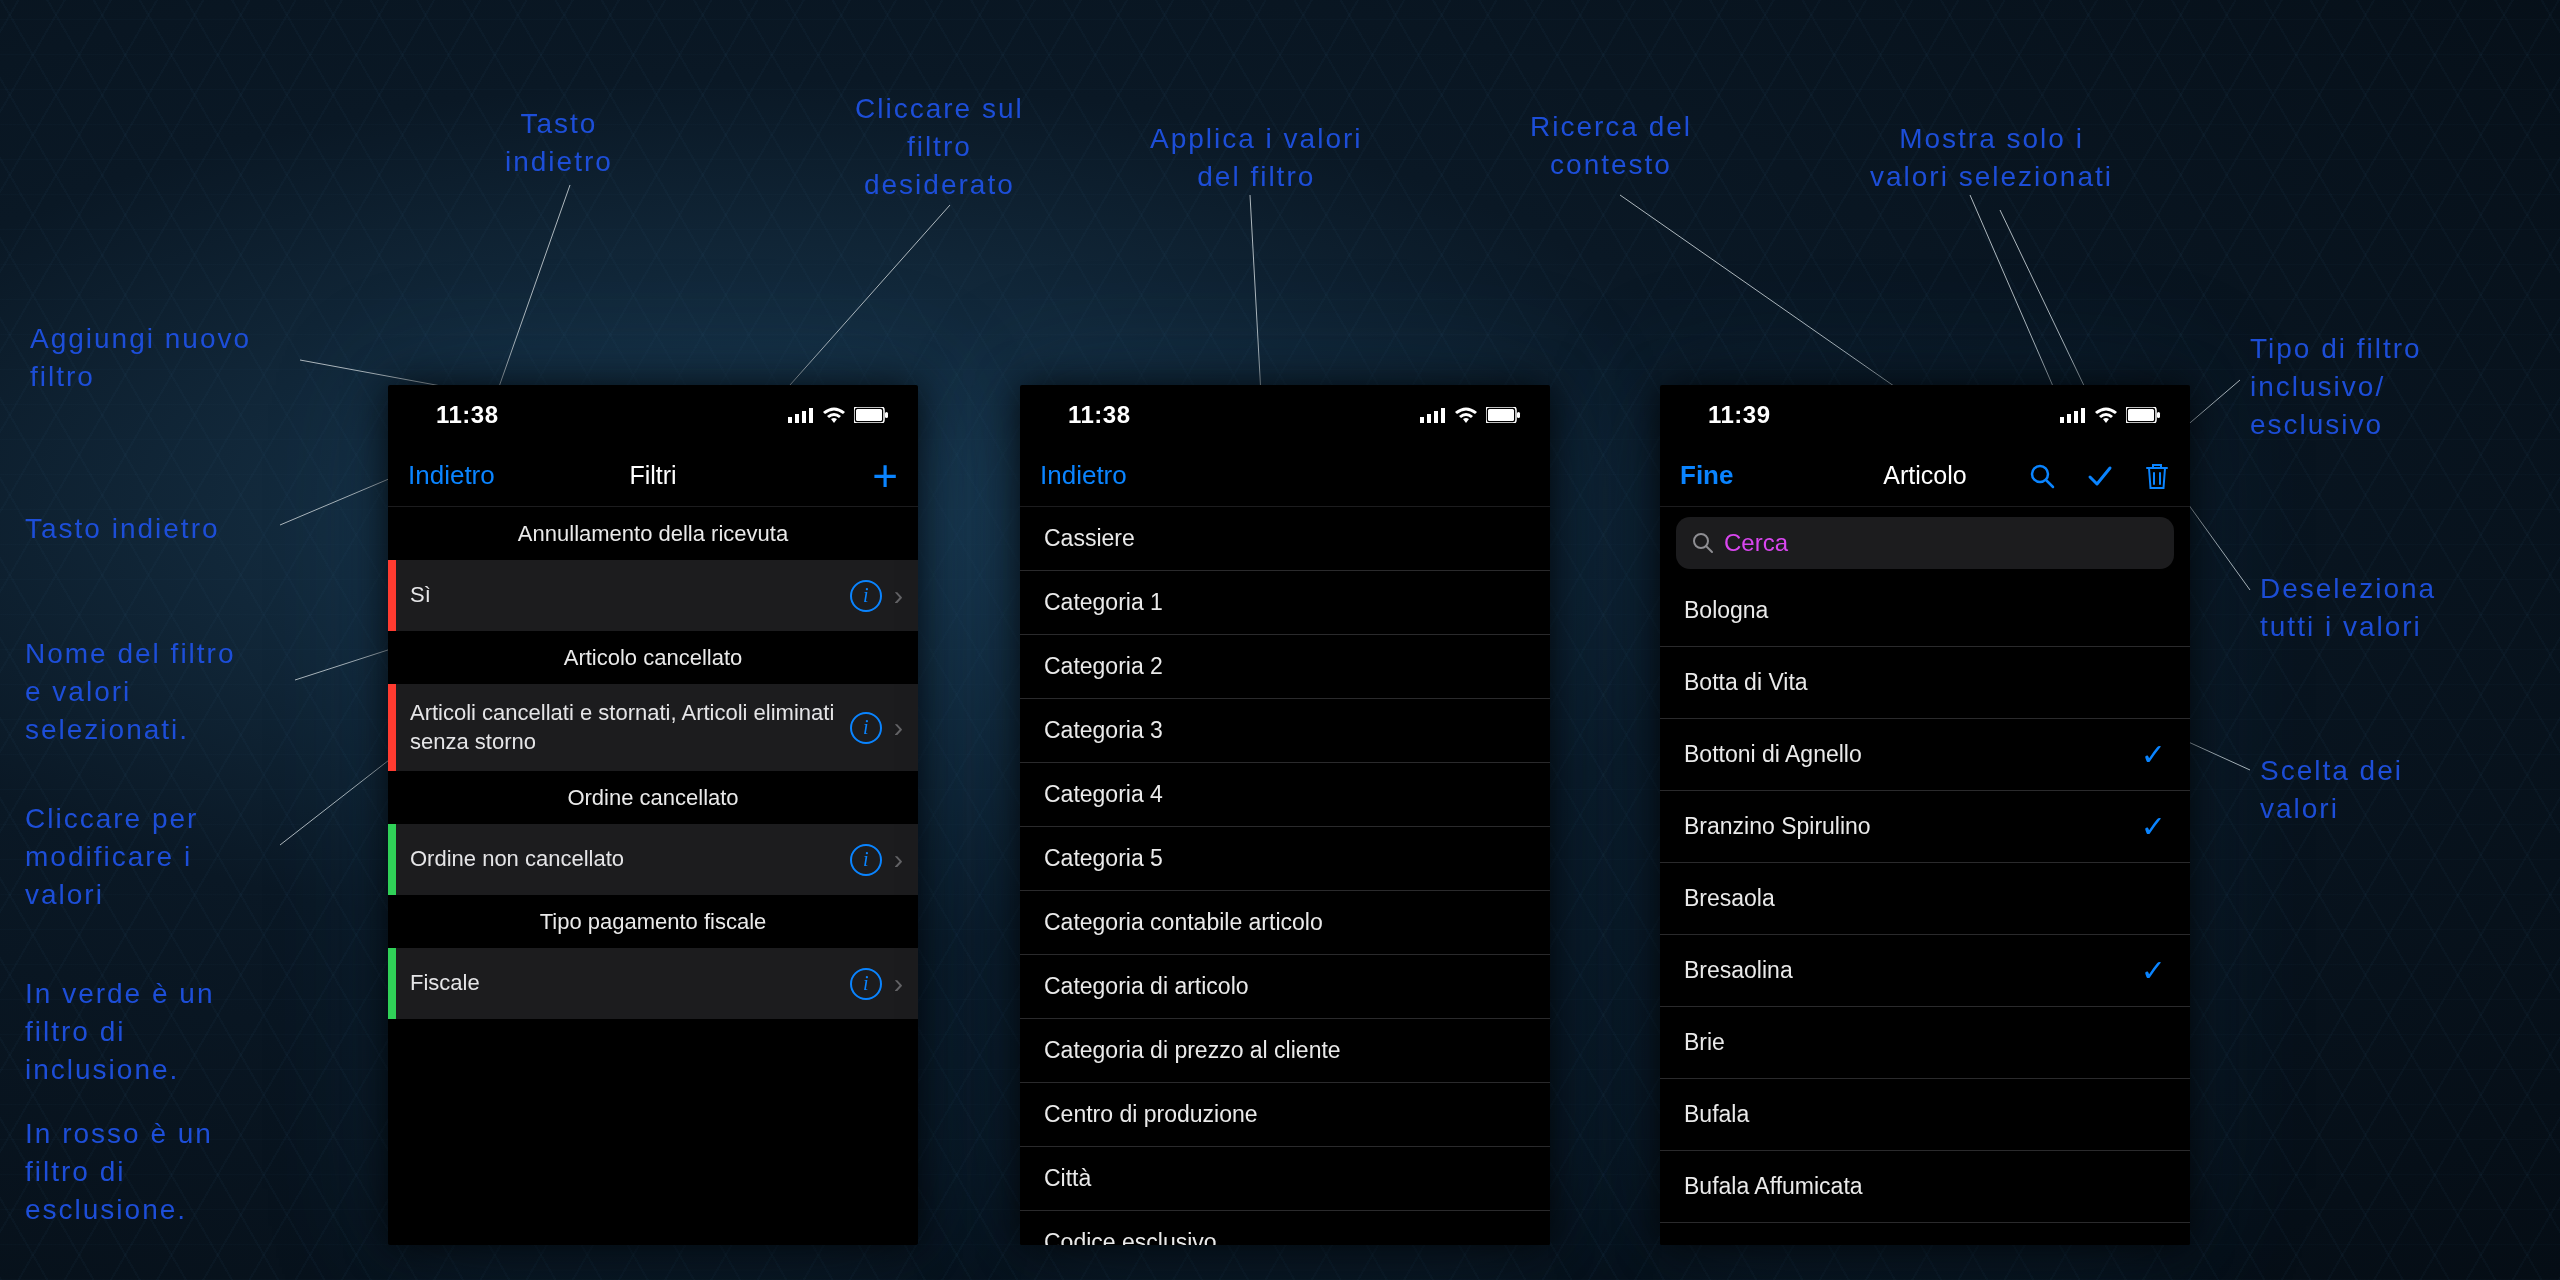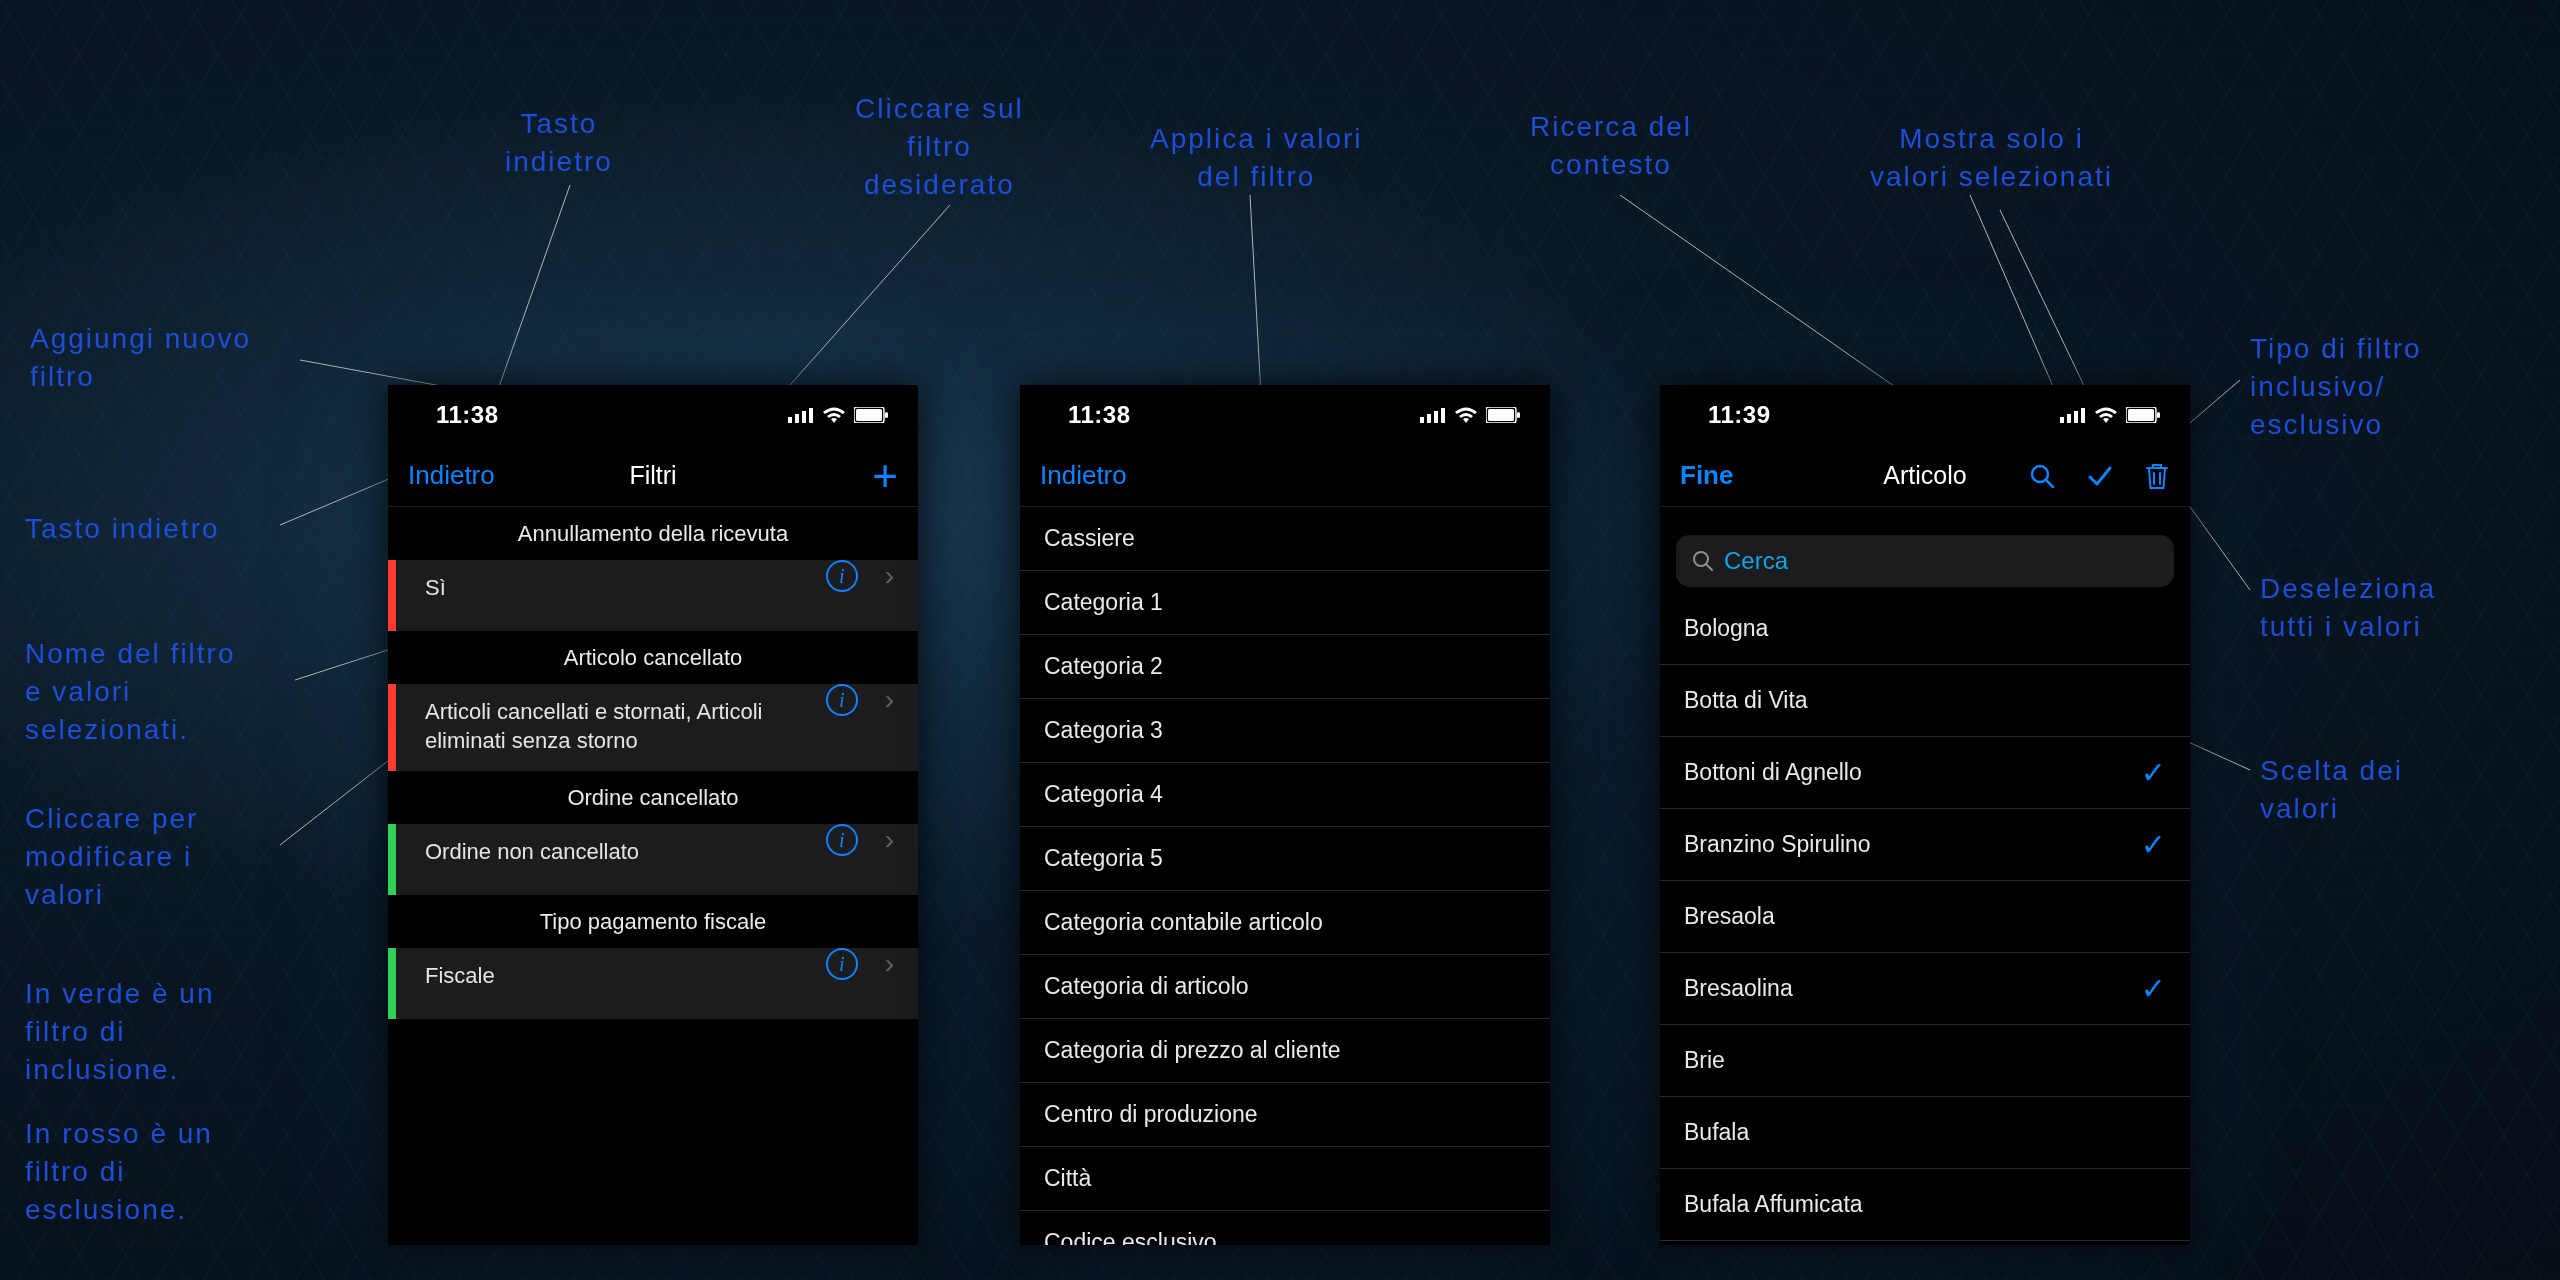--- a/index.html
+++ b/index.html
@@ -75,25 +75,24 @@
     background: #000;
     color: #eaeaea;
     text-align: center;
     font-size: 22px;
     padding: 14px 0 12px;
     font-weight: 400;
   }
   .filter-row {
     background: #1c1c1e;
     display: flex;
-    align-items: flex-start;
-    padding: 0 24px 0 0;
+    align-items: center;
+    padding: 0 15px 0 0;
     min-height: 72px;
     border-top: 1px solid #000;
-    gap: 15px;
   }
   .filter-row.tall { min-height: 88px; }
   .edge {
     width: 8px;
     align-self: stretch;
   }
   .edge.red { background: #ff3b30; }
   .edge.green { background: #30d158; }
   .filter-text {
     flex: 1;
@@ -125,28 +124,28 @@
     font-size: 23px;
     color: #eaeaea;
     display: flex;
     align-items: center;
     justify-content: space-between;
   }
   .list-row.selected .check { color: #0a84ff; }
   .check { font-size: 30px; color: transparent; }
 
   .search-field {
-    margin: 28px 16px 6px;
+    margin: 10px 16px 6px;
     background: #1c1c1e;
     border-radius: 14px;
     padding: 12px 16px;
     display: flex;
     align-items: center;
     gap: 10px;
-    color: #0ea5e9;
+    color: #d946ef;
     font-size: 24px;
   }
   .search-field svg { flex-shrink: 0; }
 
   .phone1 { left: 388px; top: 385px; }
   .phone2 { left: 1020px; top: 385px; }
   .phone3 { left: 1660px; top: 385px; }
 </style>
 </head>
 <body>

